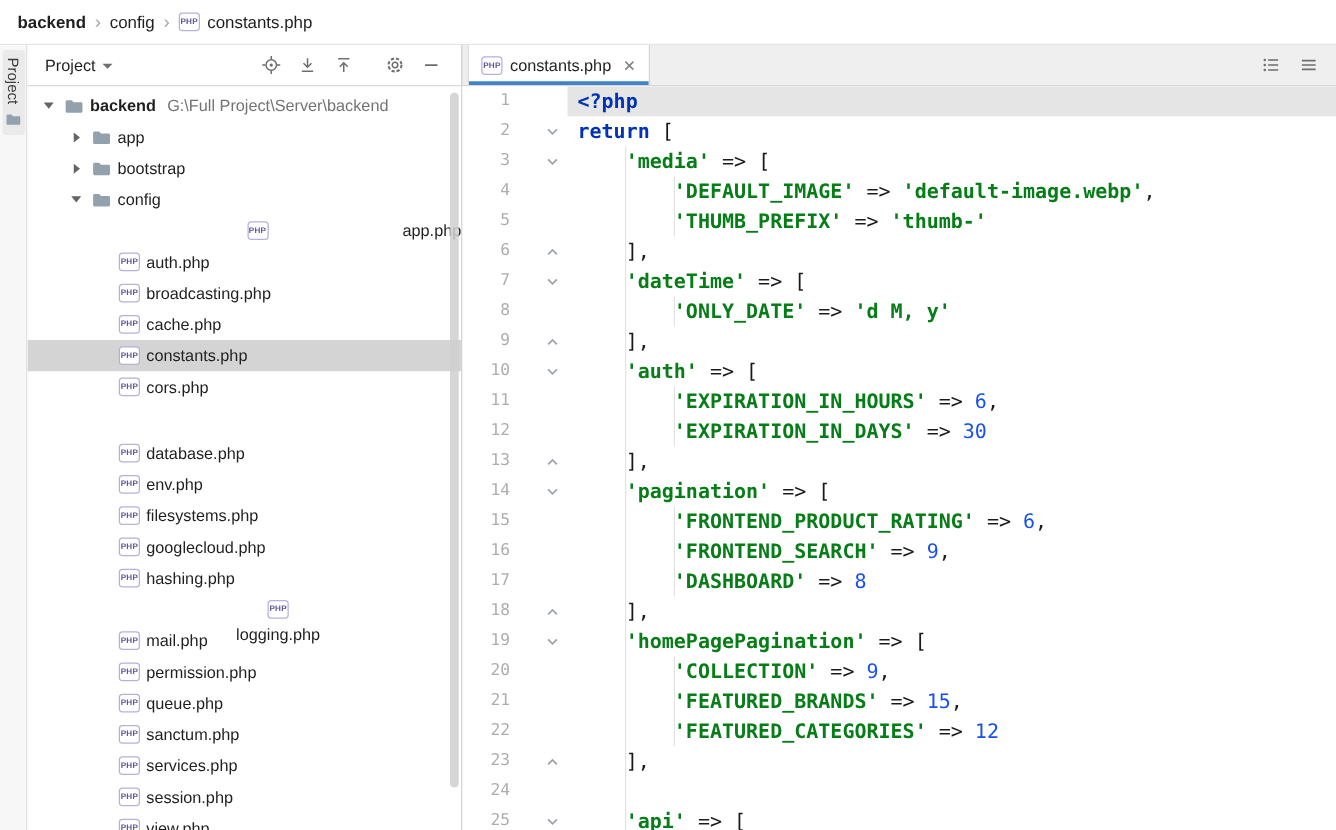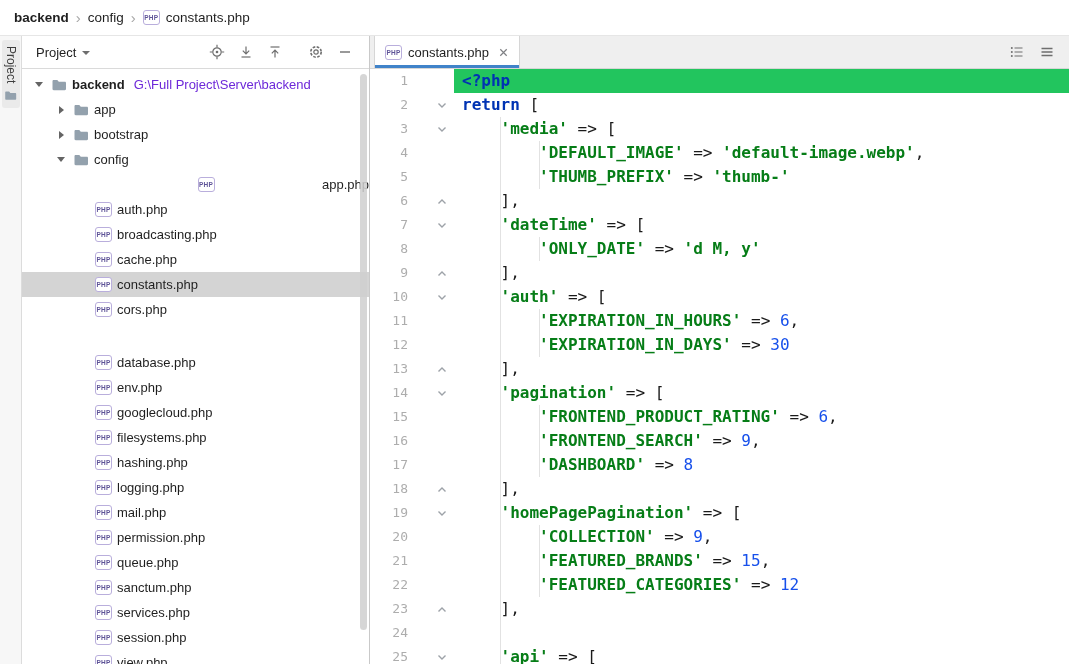--- a/index.html
+++ b/index.html
@@ -31,39 +31,39 @@
   .tree{flex:1;overflow:hidden;padding-top:3px;font-size:13px}
   .tree-row{height:25px;display:flex;align-items:center;gap:5px;white-space:nowrap;cursor:pointer}
   .tree-row.selected{background:#D4D4D4}
   .chev{width:14px;flex:none;display:flex;justify-content:center}
   .chev.closed::before{content:"";border-left:5px solid #646464;border-top:4px solid transparent;border-bottom:4px solid transparent}
   .chev.open::before{content:"";border-top:5px solid #646464;border-left:4px solid transparent;border-right:4px solid transparent}
   .tree-icon{width:16px;height:16px;flex:none;display:flex;align-items:center;justify-content:center}
   .php-badge{width:17px;height:15px;flex:none;border:1px solid #B9AEDC;border-radius:3px;background:#fff;color:#5E5397;font-size:6.5px;font-weight:bold;display:flex;align-items:center;justify-content:center;letter-spacing:.2px;font-family:"Liberation Sans",sans-serif}
   .tree-label{color:#1f1f1f}
   .tree-label.bold{font-weight:bold}
-  .tree-path{color:#6d28d9;margin-left:4px}
+  .tree-path{color:#737373;margin-left:4px}
   .panel-scrollbar{position:absolute;right:2px;top:38px;width:7px;height:556px;background:#CFCFCF;border-radius:4px;opacity:.85;cursor:pointer}
 
   
   .editor-col{flex:1;display:flex;flex-direction:column;min-width:0}
   .tab-bar{height:33px;flex:none;background:#EFEFEF;border-bottom:1px solid #D6D6D6;display:flex;align-items:stretch}
   .tab{margin-left:4px;display:flex;align-items:center;gap:6px;padding:0 10px;background:#fff;border-left:1px solid #D6D6D6;border-right:1px solid #D6D6D6;box-shadow:inset 0 -3px 0 #4083C9;font-size:13px;cursor:pointer}
   .tab-close{display:flex;align-items:center;margin-left:3px;cursor:pointer}
   .tab-actions{margin-left:auto;display:flex;align-items:center;gap:14px;padding-right:14px}
 
   .editor{flex:1;position:relative;overflow:hidden;background:#fff;font-family:"DejaVu Sans Mono","Liberation Mono",monospace;font-size:16px}
   .indent-guide{position:absolute;width:1px;background:#E2E2E2;pointer-events:none}
   #code-lines{position:relative}
   .code-line{display:flex;height:24px;line-height:24px}
   .gutter{width:84px;flex:none;display:flex}
   .line-num{width:38px;text-align:right;color:#ADADAD;font-size:13px;line-height:24px;font-family:"DejaVu Sans Mono","Liberation Mono",monospace}
   .fold{width:46px;flex:none;display:flex;justify-content:flex-end;align-items:center;padding-right:7px;cursor:pointer}
   .code-text{flex:1;white-space:pre;color:#1A1A1A;padding-left:8px}
-  .code-text.current{background:#22c55e}
+  .code-text.current{background:#e5e5e5}
   .tok-k{color:#0033B3;font-weight:bold}
   .tok-s{color:#067D17;font-weight:bold}
   .tok-n{color:#1750EB}
   .tok-p{color:#1A1A1A}
 </style>
 </head>
 <body>
 
 <div class="app">
 
@@ -208,33 +208,33 @@
             <span class="tree-label">database.php</span>
           </div>
           <div class="tree-row" style="padding-left: 54px;">
             <span class="chev none"></span>
             <span class="php-badge">PHP</span>
             <span class="tree-label">env.php</span>
           </div>
           <div class="tree-row" style="padding-left: 54px;">
             <span class="chev none"></span>
             <span class="php-badge">PHP</span>
+            <span class="tree-label">filesystems.php</span>
+          </div>
+          <div class="tree-row" style="padding-left: 54px;">
+            <span class="chev none"></span>
+            <span class="php-badge">PHP</span>
             <span class="tree-label">googlecloud.php</span>
           </div>
           <div class="tree-row" style="padding-left: 54px;">
             <span class="chev none"></span>
             <span class="php-badge">PHP</span>
-            <span class="tree-label">filesystems.php</span>
-          </div>
-          <div class="tree-row" style="padding-left: 54px;">
-            <span class="chev none"></span>
-            <span class="php-badge">PHP</span>
             <span class="tree-label">hashing.php</span>
           </div>
-          <div class="tree-row" style="padding-left: 54px;">
+          <div class="tree-row" style="padding-left: 54px; flex-direction: column;">
             <span class="chev none"></span>
             <span class="php-badge">PHP</span>
             <span class="tree-label">logging.php</span>
           </div>
           <div class="tree-row" style="padding-left: 54px;">
             <span class="chev none"></span>
             <span class="php-badge">PHP</span>
             <span class="tree-label">mail.php</span>
           </div>
           <div class="tree-row" style="padding-left: 54px;">

